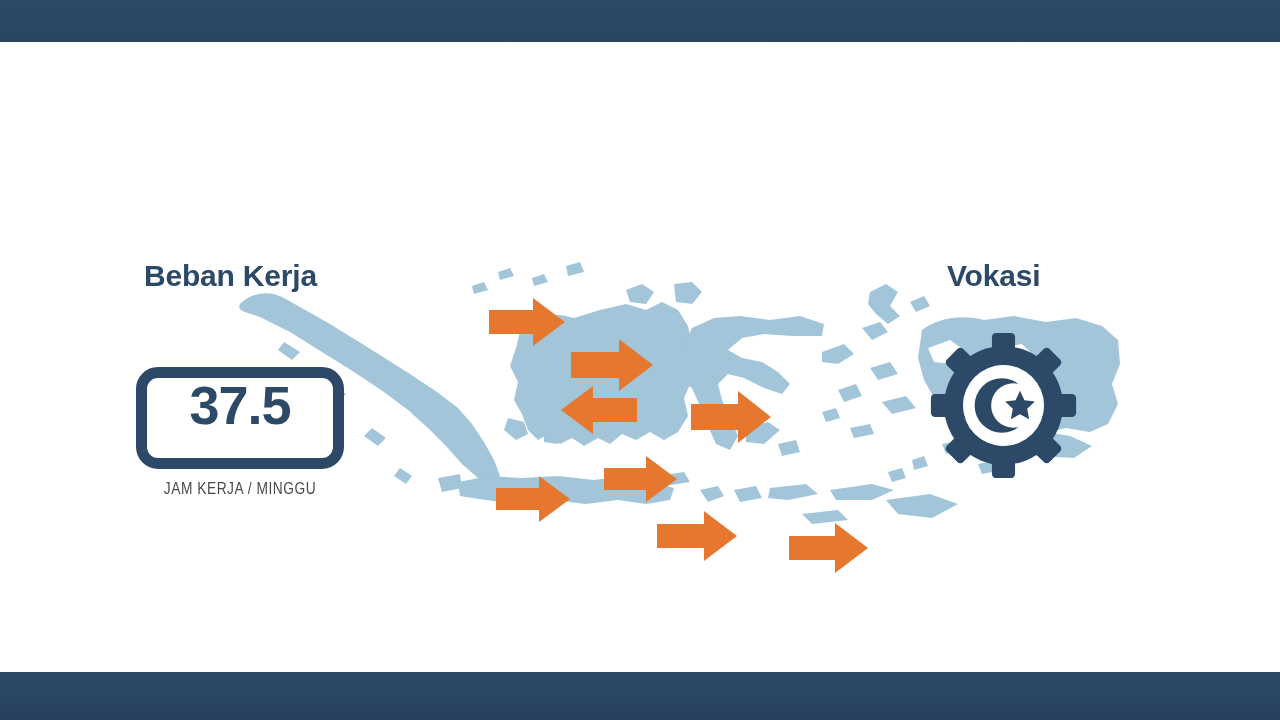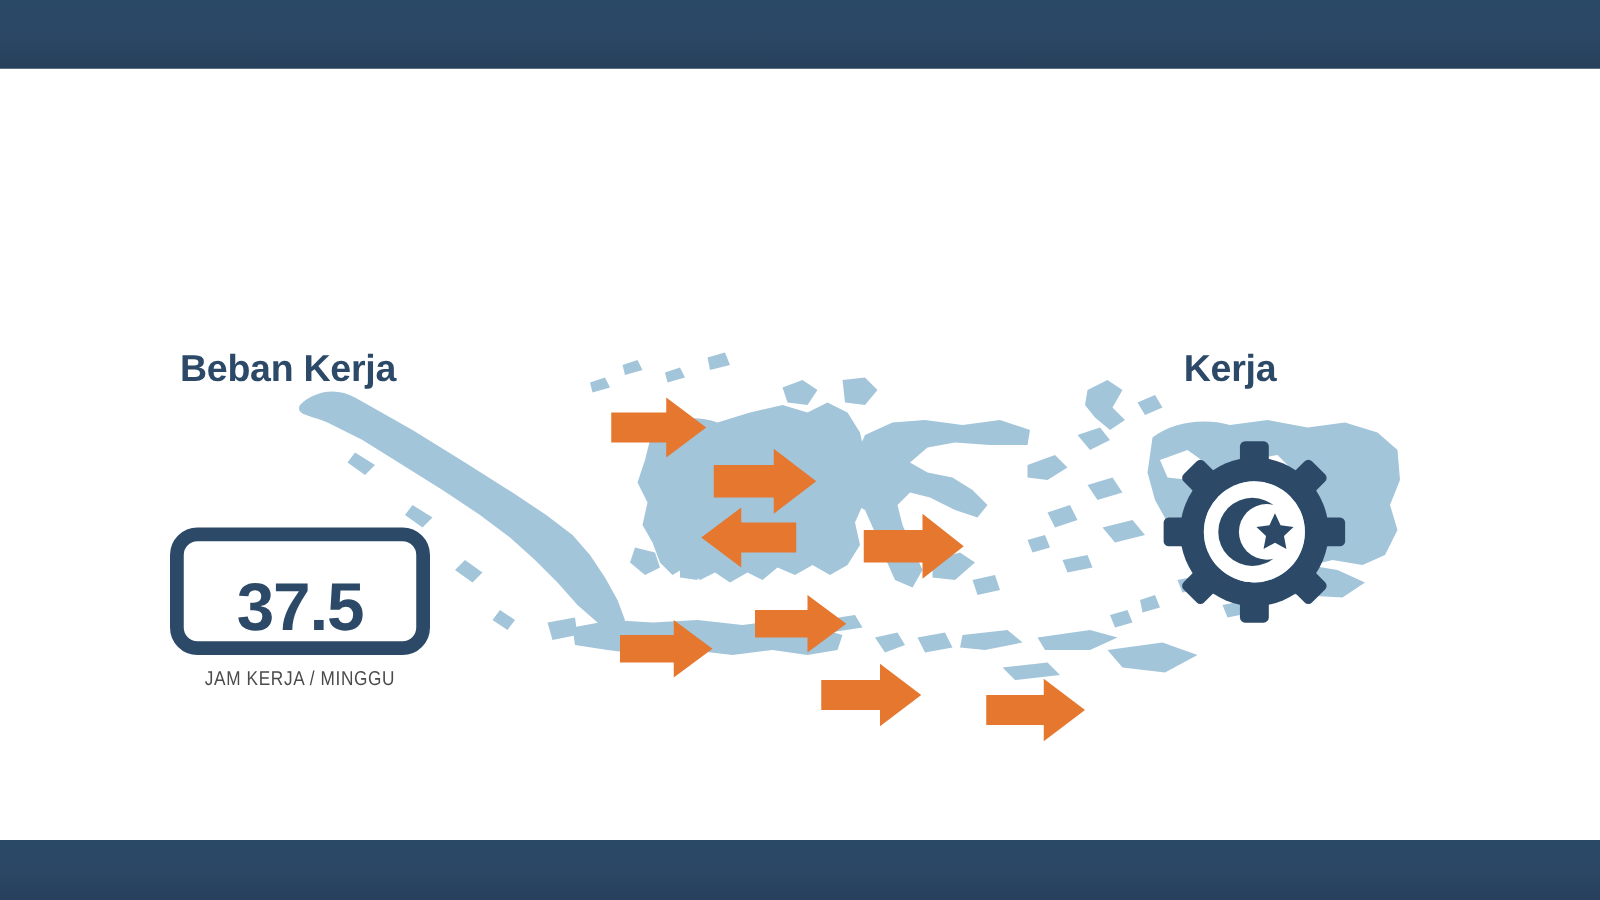--- a/index.html
+++ b/index.html
@@ -23,21 +23,21 @@
     left: 0;
     width: 1280px;
     background: linear-gradient(180deg, #2b4a68 0%, #2a4663 60%, #27405c 100%);
   }
   #top-bar { top: 0; height: 55px; }
   #bottom-bar { top: 672px; height: 48px; }
 
   #canvas {
     position: absolute;
     left: 0;
-    top: 62px;
+    top: 42px;
     width: 1280px;
     height: 617px;
     background: #ffffff;
   }
 
   
   #map-layer {
     position: absolute;
     left: 222px;
     top: 190px;
@@ -68,23 +68,22 @@
     width: 208px;
   }
   #metric-box {
     box-sizing: border-box;
     width: 208px;
     height: 102px;
     border: 11px solid #2c4a68;
     border-radius: 22px;
     background: #ffffff;
     display: flex;
-    align-items: flex-end;
+    align-items: flex-start;
     justify-content: center;
-    margin-top: 35px;
   }
   #metric-value {
     font-size: 54px;
     font-weight: bold;
     color: #2c4a68;
     line-height: 1;
     letter-spacing: -1px;
   }
   #metric-caption {
     margin-top: 11px;
@@ -247,21 +246,21 @@
           <g>
             <path d="M789 494 h46 v-13 l33 25 l-33 25 v-13 h-46 z"></path>
           </g>
         </g>
       </svg>
     </div>
 
     <div class="heading" id="heading-beban">Beban Kerja</div>
 
 
-    <div class="heading" id="heading-vokasi">Kerja</div>
+    <div class="heading" id="heading-vokasi">Vokasi</div>
 
     <div id="metric-block">
       <div id="metric-box">
         <span id="metric-value">37.5</span>
       </div>
       <div id="metric-caption">JAM KERJA / MINGGU</div>
     </div>
 
     <div id="gear-icon-wrap">
       <svg viewBox="0 0 200 200" xmlns="http://www.w3.org/2000/svg" aria-hidden="true">

